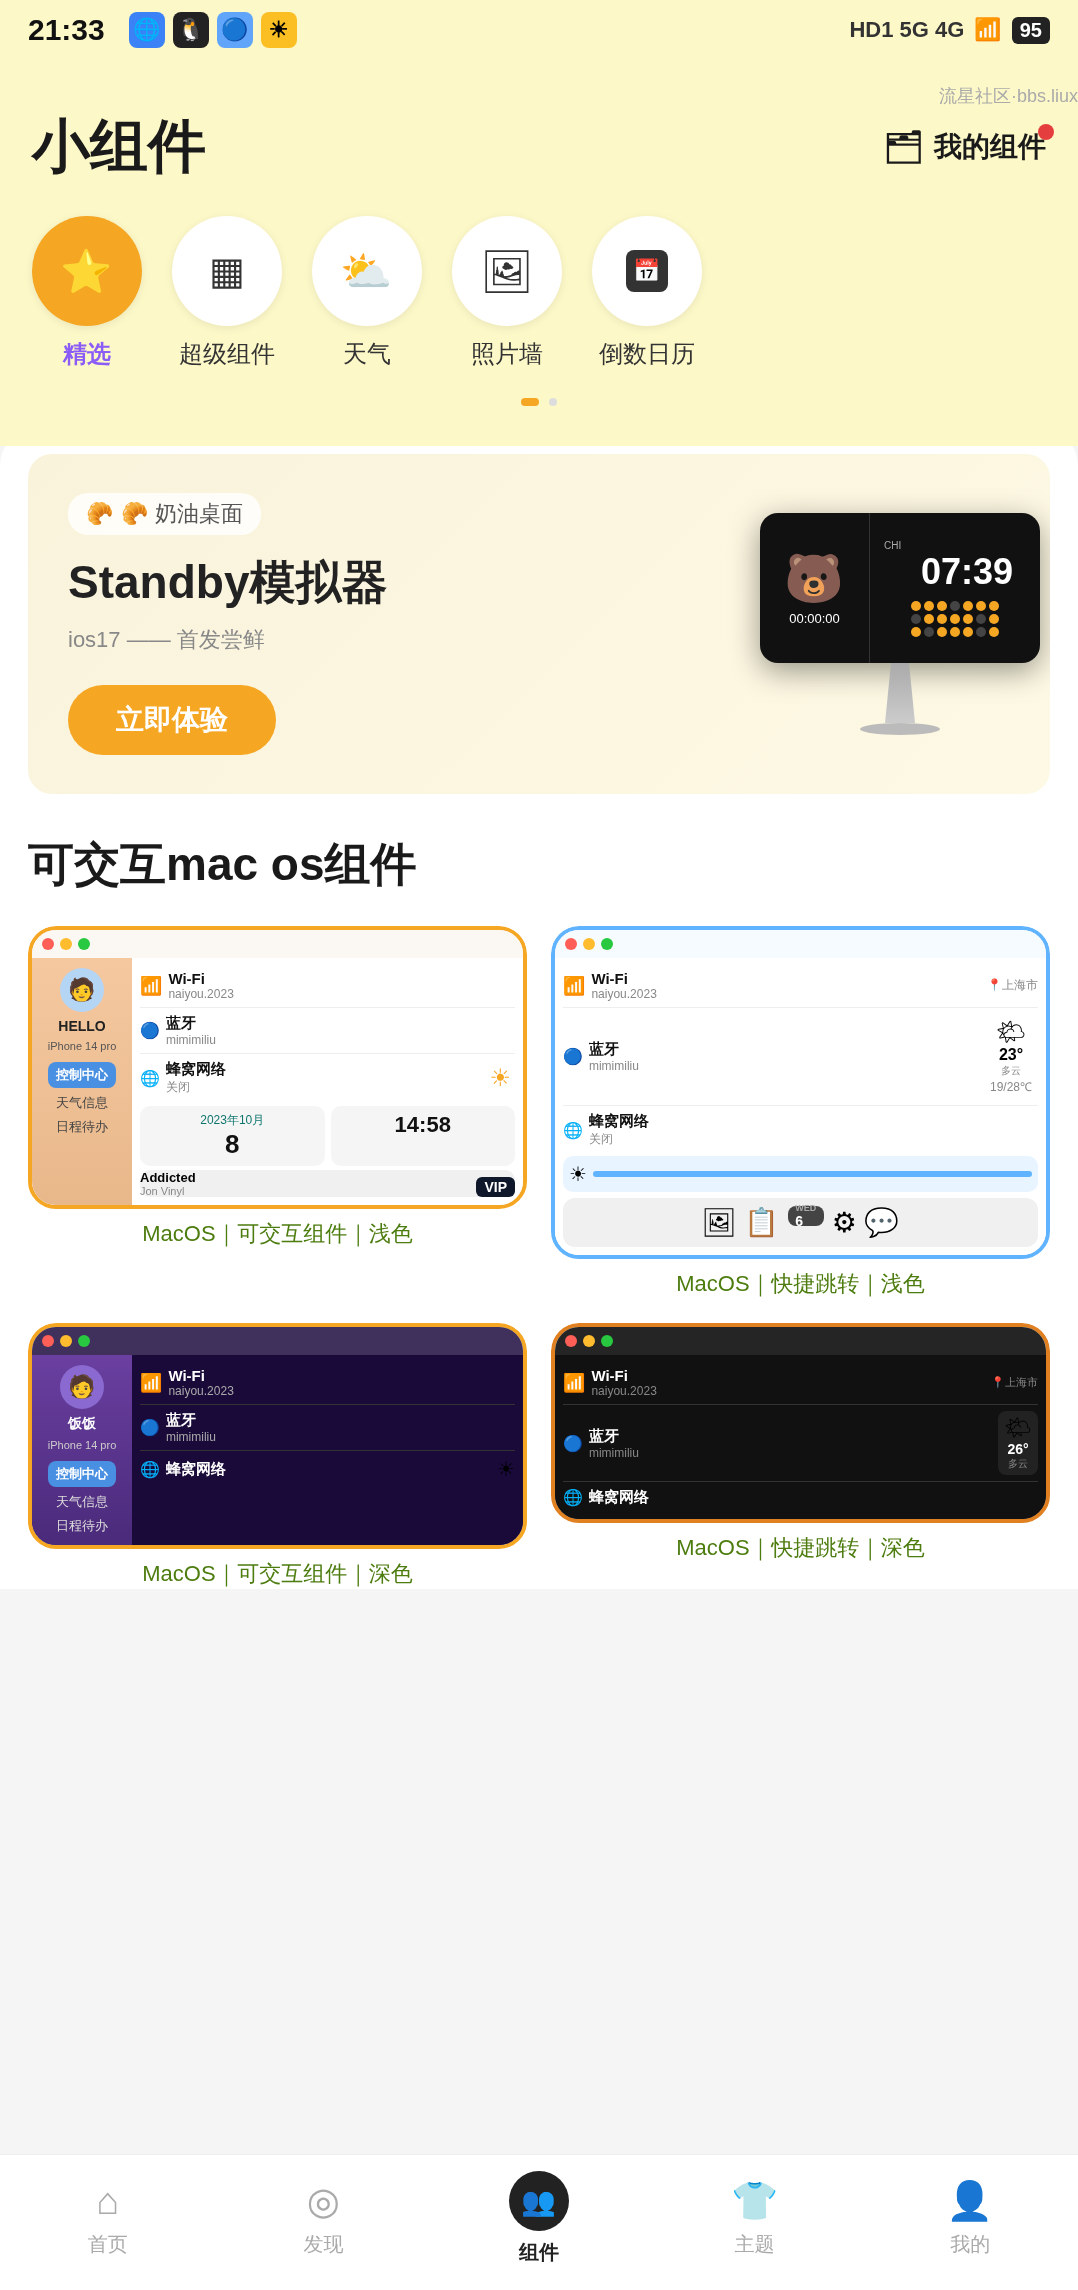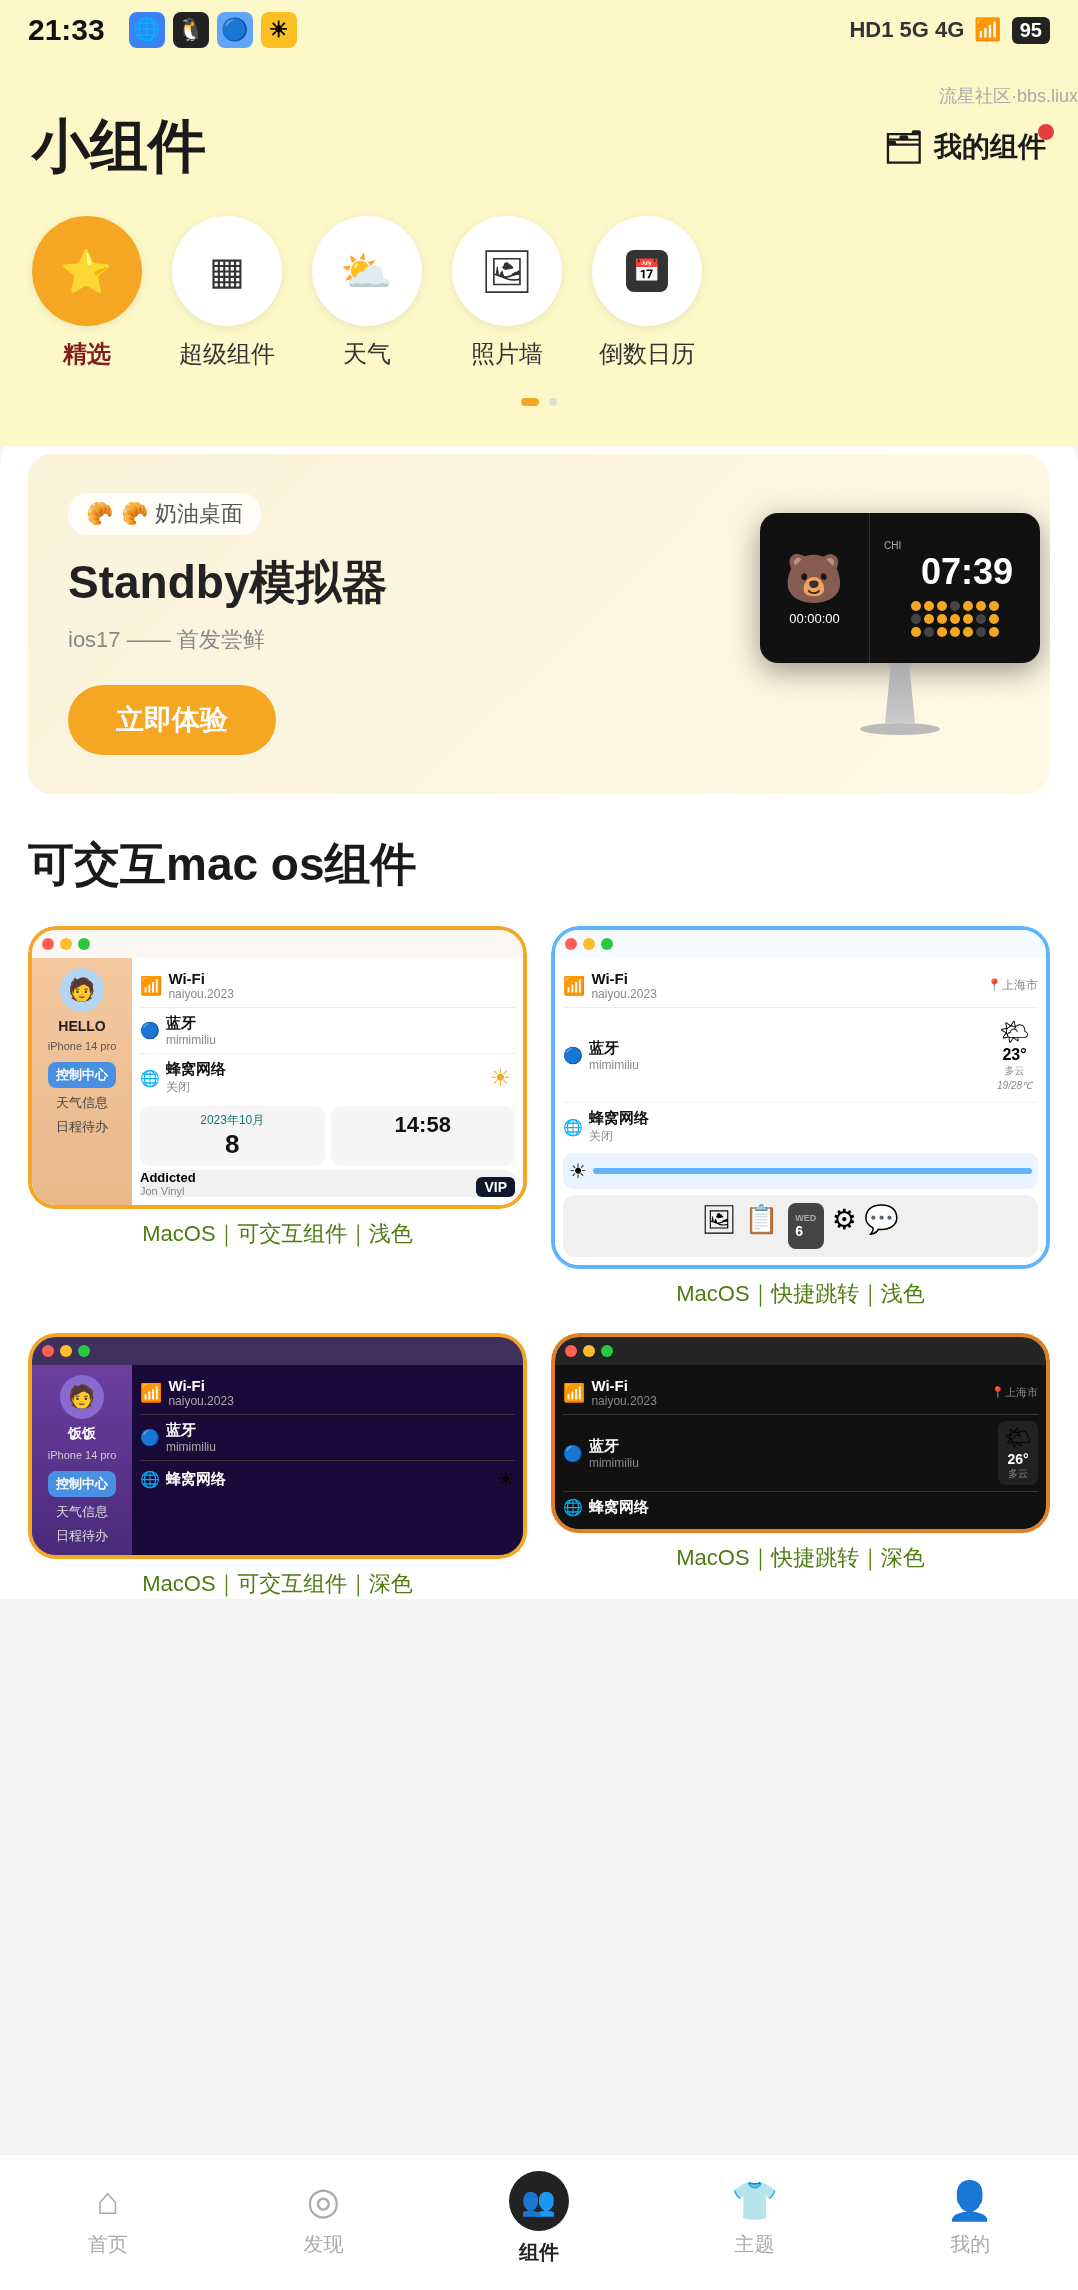--- a/index.html
+++ b/index.html
@@ -95,21 +95,21 @@
     .category-icon-wrap.active {
       background: #f5a623;
     }
     .category-icon-wrap.active .cat-icon { color: #fff; }
     .cat-icon { font-size: 42px; color: #333; }
     .category-label {
       font-size: 24px;
       color: #333;
       font-weight: 500;
     }
-    .category-item.active .category-label { font-weight: 800; color: #7f1d1d; }
+    .category-item.active .category-label { font-weight: 800; color: #8b5cf6; }
 
     
     .dots-row {
       display: flex;
       justify-content: center;
       gap: 10px;
       margin-top: 28px;
     }
     .dot { width: 18px; height: 8px; border-radius: 4px; background: #f5a623; }
     .dot.inactive { width: 8px; background: #ddd; }
@@ -695,39 +695,39 @@
                 <div class="wifi-row">
                   <span class="bt-icon">🔵</span>
                   <div class="wifi-info">
                     <div class="wifi-title">蓝牙</div>
                     <div class="wifi-sub">mimimiliu</div>
                   </div>
                   <div style="display:flex; flex-direction:column; align-items:center; background:#fff; border-radius:8px; padding:4px 6px;">
                     <span style="font-size:24px;">🌤</span>
                     <span style="font-size:16px; font-weight:700;">23°</span>
                     <span style="font-size:10px; color:#888;">多云</span>
-                    <span style="font-size:10px; color:#888;font-style:italic;">19/28℃</span>
+                    <span style="font-size:12px; color:#888;">19/28℃</span>
                   </div>
                 </div>
                 <div class="wifi-divider"></div>
                 <div class="wifi-row">
                   <span class="globe-icon">🌐</span>
                   <div class="wifi-info">
                     <div class="wifi-title">蜂窝网络</div>
                     <div class="wifi-sub">关闭</div>
                   </div>
                 </div>
                 <div style="background:#e8f4ff; border-radius:10px; padding:6px; margin-top:4px; display:flex; align-items:center; gap:6px;">
                   <span style="font-size:20px;">☀</span>
                   <div style="flex:1; height:6px; background:#60b4ff; border-radius:3px;"></div>
                 </div>
                 <div class="app-dock">
                   <span class="dock-icon">🖼</span>
                   <span class="dock-icon">📋</span>
-                  <div style="background:#444; color:#fff; border-radius:8px; width:36px; height:46px; display:flex; align-items:center; justify-content:center; font-size:14px; font-weight:800;">
+                  <div style="background:#444; color:#fff; border-radius:8px; width:36px; height:20px; display:flex; align-items:center; justify-content:center; font-size:14px; font-weight:800;">
                     <div>
                         <div style="font-size:9px; color:#aaa;">WED</div>
                         <div>6</div>
                       </div>
                   </div>
                   <span class="dock-icon">⚙</span>
                   <span class="dock-icon">💬</span>
                 </div>
               </div>
             </div>

